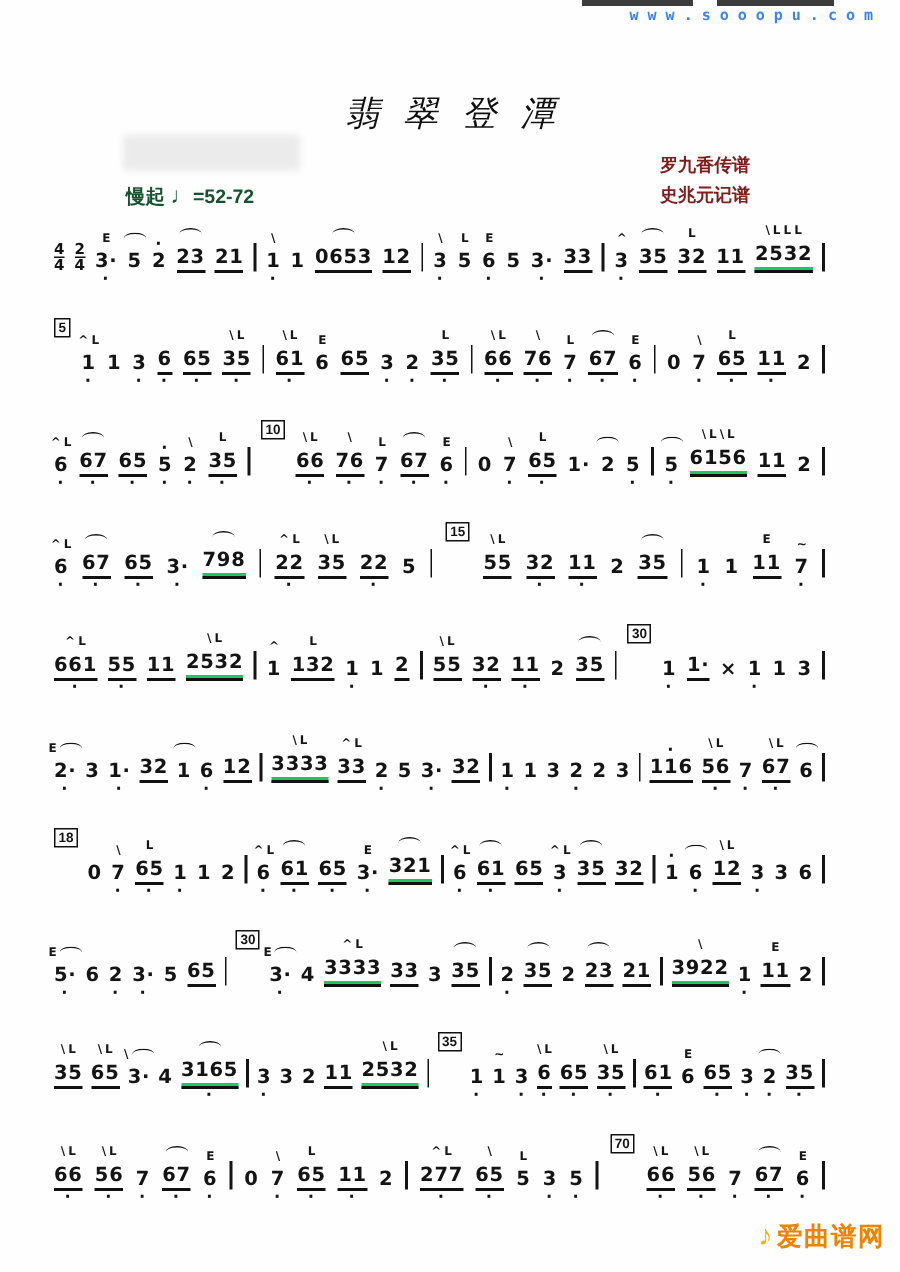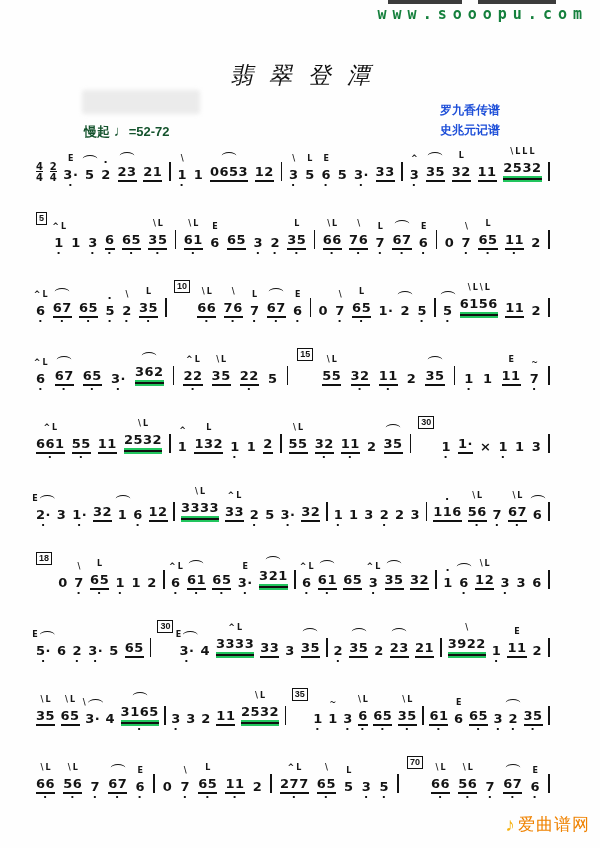--- a/index.html
+++ b/index.html
@@ -7,56 +7,56 @@
     width:600px;height:848px;position:relative;overflow:hidden;
     background:#fefefe;color:#141414;
     font-family:"Liberation Sans",sans-serif;
   }
   
   .smudge{position:absolute;background:#1a1a1a;}
   .smudge.s1{top:0;left:388px;width:74px;height:4px;opacity:.85;}
   .smudge.s2{top:0;left:478px;width:78px;height:4px;opacity:.85;}
   .site-url{
     position:absolute;top:5px;right:12px;
-    font-family:"DejaVu Sans Mono",monospace;font-size:15px;font-weight:bold;
-    letter-spacing:6px;color:#15803d;
+    font-family:"DejaVu Sans Mono",monospace;font-size:10px;font-weight:bold;
+    letter-spacing:6px;color:#3b82f6;
   }
   .watermark{
     position:absolute;top:90px;left:82px;width:118px;height:24px;
     background:#c9c9c9;opacity:.35;filter:blur(2px);border-radius:2px;
   }
   .title{
     position:absolute;top:60px;left:0;right:0;margin:0;text-align:center;
     font-family:"DejaVu Serif",serif;font-style:italic;font-weight:normal;
     font-size:23px;letter-spacing:16px;text-indent:16px;color:#101010;
   }
   .credits{
     position:absolute;top:100px;right:100px;text-align:left;
     font-family:"DejaVu Serif",serif;font-size:12px;font-weight:bold;
-    line-height:20px;color:#1d4ed8;
+    line-height:20px;color:#7f1d1d;
   }
   .tempo{
     position:absolute;top:122px;left:84px;
     font-size:13px;font-weight:bold;color:#14532d;
   }
   .tempo .note{font-size:15px;}
   
   #score{position:absolute;top:152px;left:36px;width:514px;}
   .score-line{
     display:flex;justify-content:space-between;align-items:flex-end;
     height:30px;margin-bottom:38px;
   }
   .cell{
     position:relative;text-align:center;flex:0 0 auto;
     font-family:"DejaVu Sans",sans-serif;font-weight:bold;font-size:13px;
     line-height:15px;
   }
   .num{display:inline-block;letter-spacing:.5px;}
   .u1 .num{border-bottom:2px solid #111;padding-bottom:1px;}
-  .u2 .num{border-bottom:6px solid #22c55e;padding-bottom:1px;position:relative;}
+  .u2 .num{border-bottom:4px solid #22c55e;padding-bottom:1px;position:relative;}
   .u2 .num::after{
     content:"";position:absolute;left:0;right:0;bottom:-4px;height:2px;background:#111;
   }
   .orn{
     position:absolute;left:50%;top:-12px;transform:translateX(-50%);
     display:flex;align-items:flex-end;gap:2px;white-space:nowrap;
   }
   .om{font-size:8px;line-height:8px;font-weight:bold;color:#161616;}
   .slur{
     display:inline-block;width:15px;height:7px;
@@ -80,21 +80,21 @@
   .ts{display:inline-flex;flex-direction:column;align-items:center;
     font-size:10px;font-weight:bold;line-height:9px;}
   .ts .d{border-top:1.3px solid #111;padding-top:1px;}
   
   .footer{
     position:absolute;right:10px;bottom:12px;
     display:flex;align-items:center;gap:3px;
   }
   .footer .note-icon{font-size:19px;line-height:19px;color:#f6b10e;}
   .footer .logo-text{
-    font-family:"DejaVu Serif",serif;font-weight:normal;font-size:17px;
+    font-family:"DejaVu Serif",serif;font-weight:bold;font-size:17px;
     color:#ef8200;letter-spacing:1px;
   }
 </style>
 </head>
 <body>
 
 <div class="smudge s1"></div>
 <div class="smudge s2"></div>
 
 <div class="site-url">www.sooopu.com</div>
@@ -296,21 +296,21 @@
     <div class="score-line">
       <span class="cell"><span class="num">6</span><span class="orn">
           <span class="om">^</span>
           <span class="om">L</span>
         </span><span class="db">·</span></span>
       <span class="cell u1"><span class="num">67</span><span class="orn">
           <span class="slur"></span>
         </span><span class="db">·</span></span>
       <span class="cell u1"><span class="num">65</span><span class="db">·</span></span>
       <span class="cell"><span class="num">3·</span><span class="db">·</span></span>
-      <span class="cell u2"><span class="num">362</span><span class="orn">
+      <span class="cell u2"><span class="num">798</span><span class="orn">
           <span class="slur"></span>
         </span></span>
       <span class="barline"></span>
       <span class="cell u1"><span class="num">22</span><span class="orn">
           <span class="om">^</span>
           <span class="om">L</span>
         </span><span class="db">·</span></span>
       <span class="cell u1"><span class="num">35</span><span class="orn">
           <span class="om">\</span>
           <span class="om">L</span>

